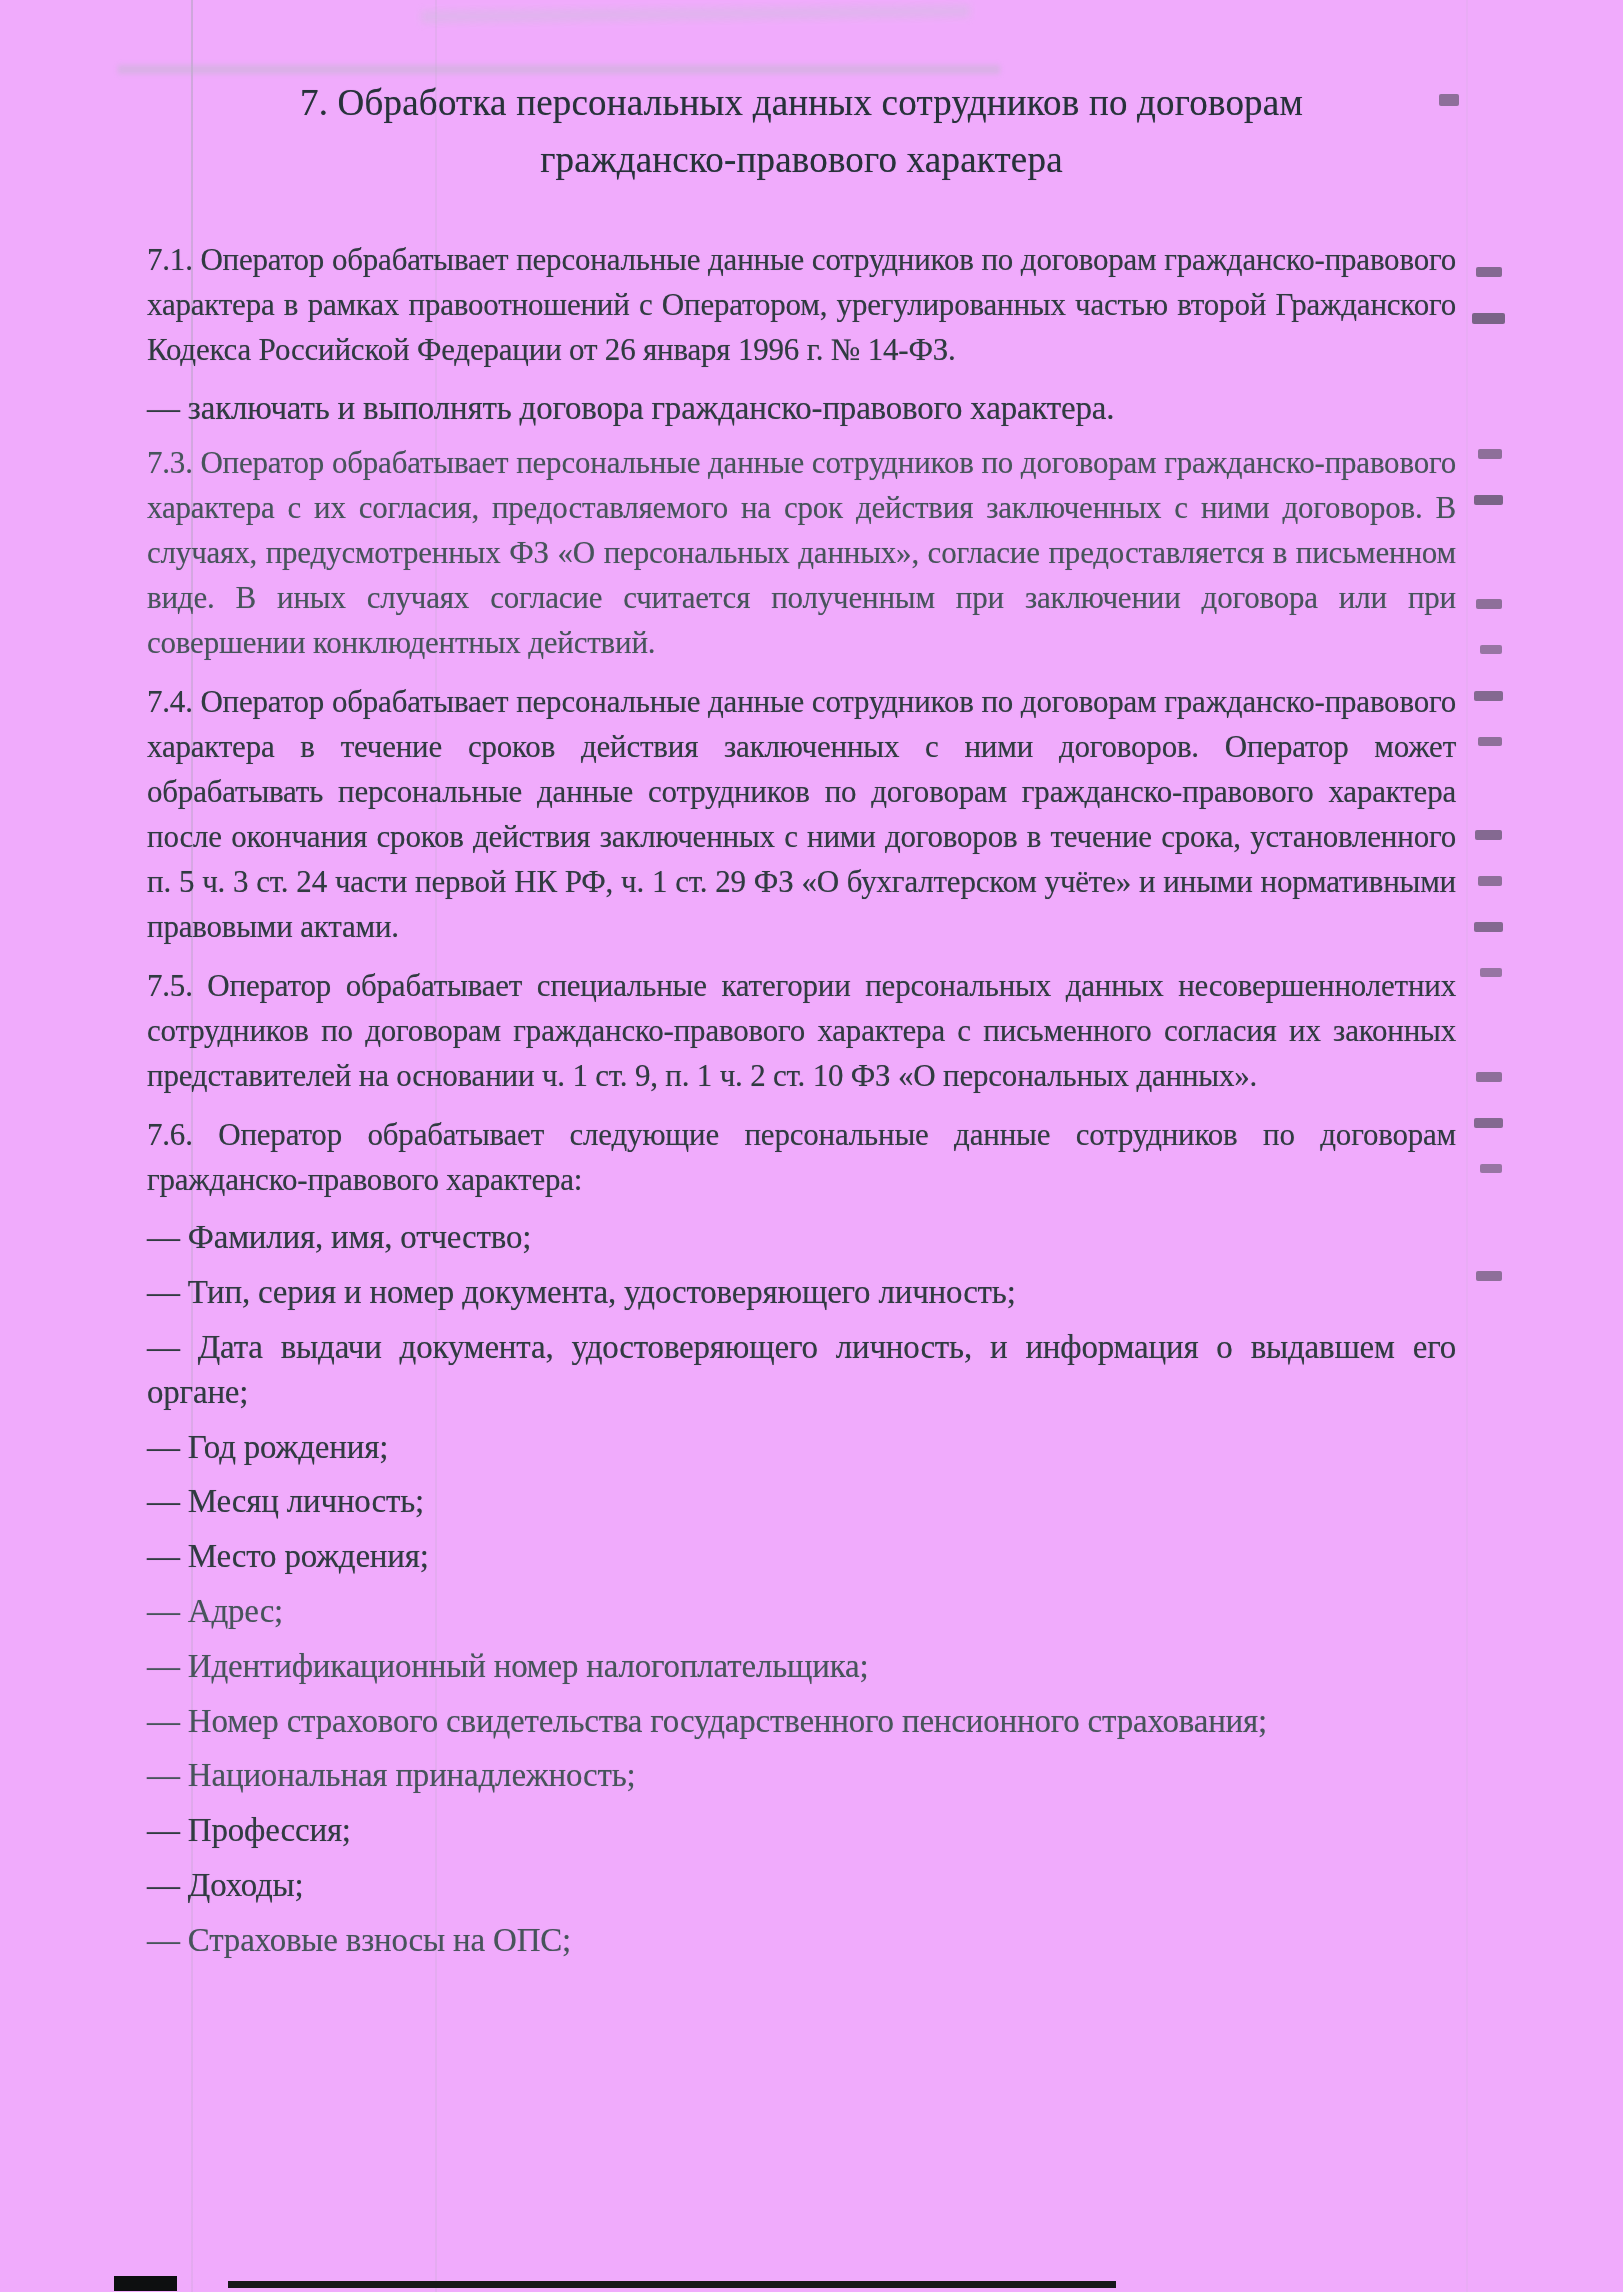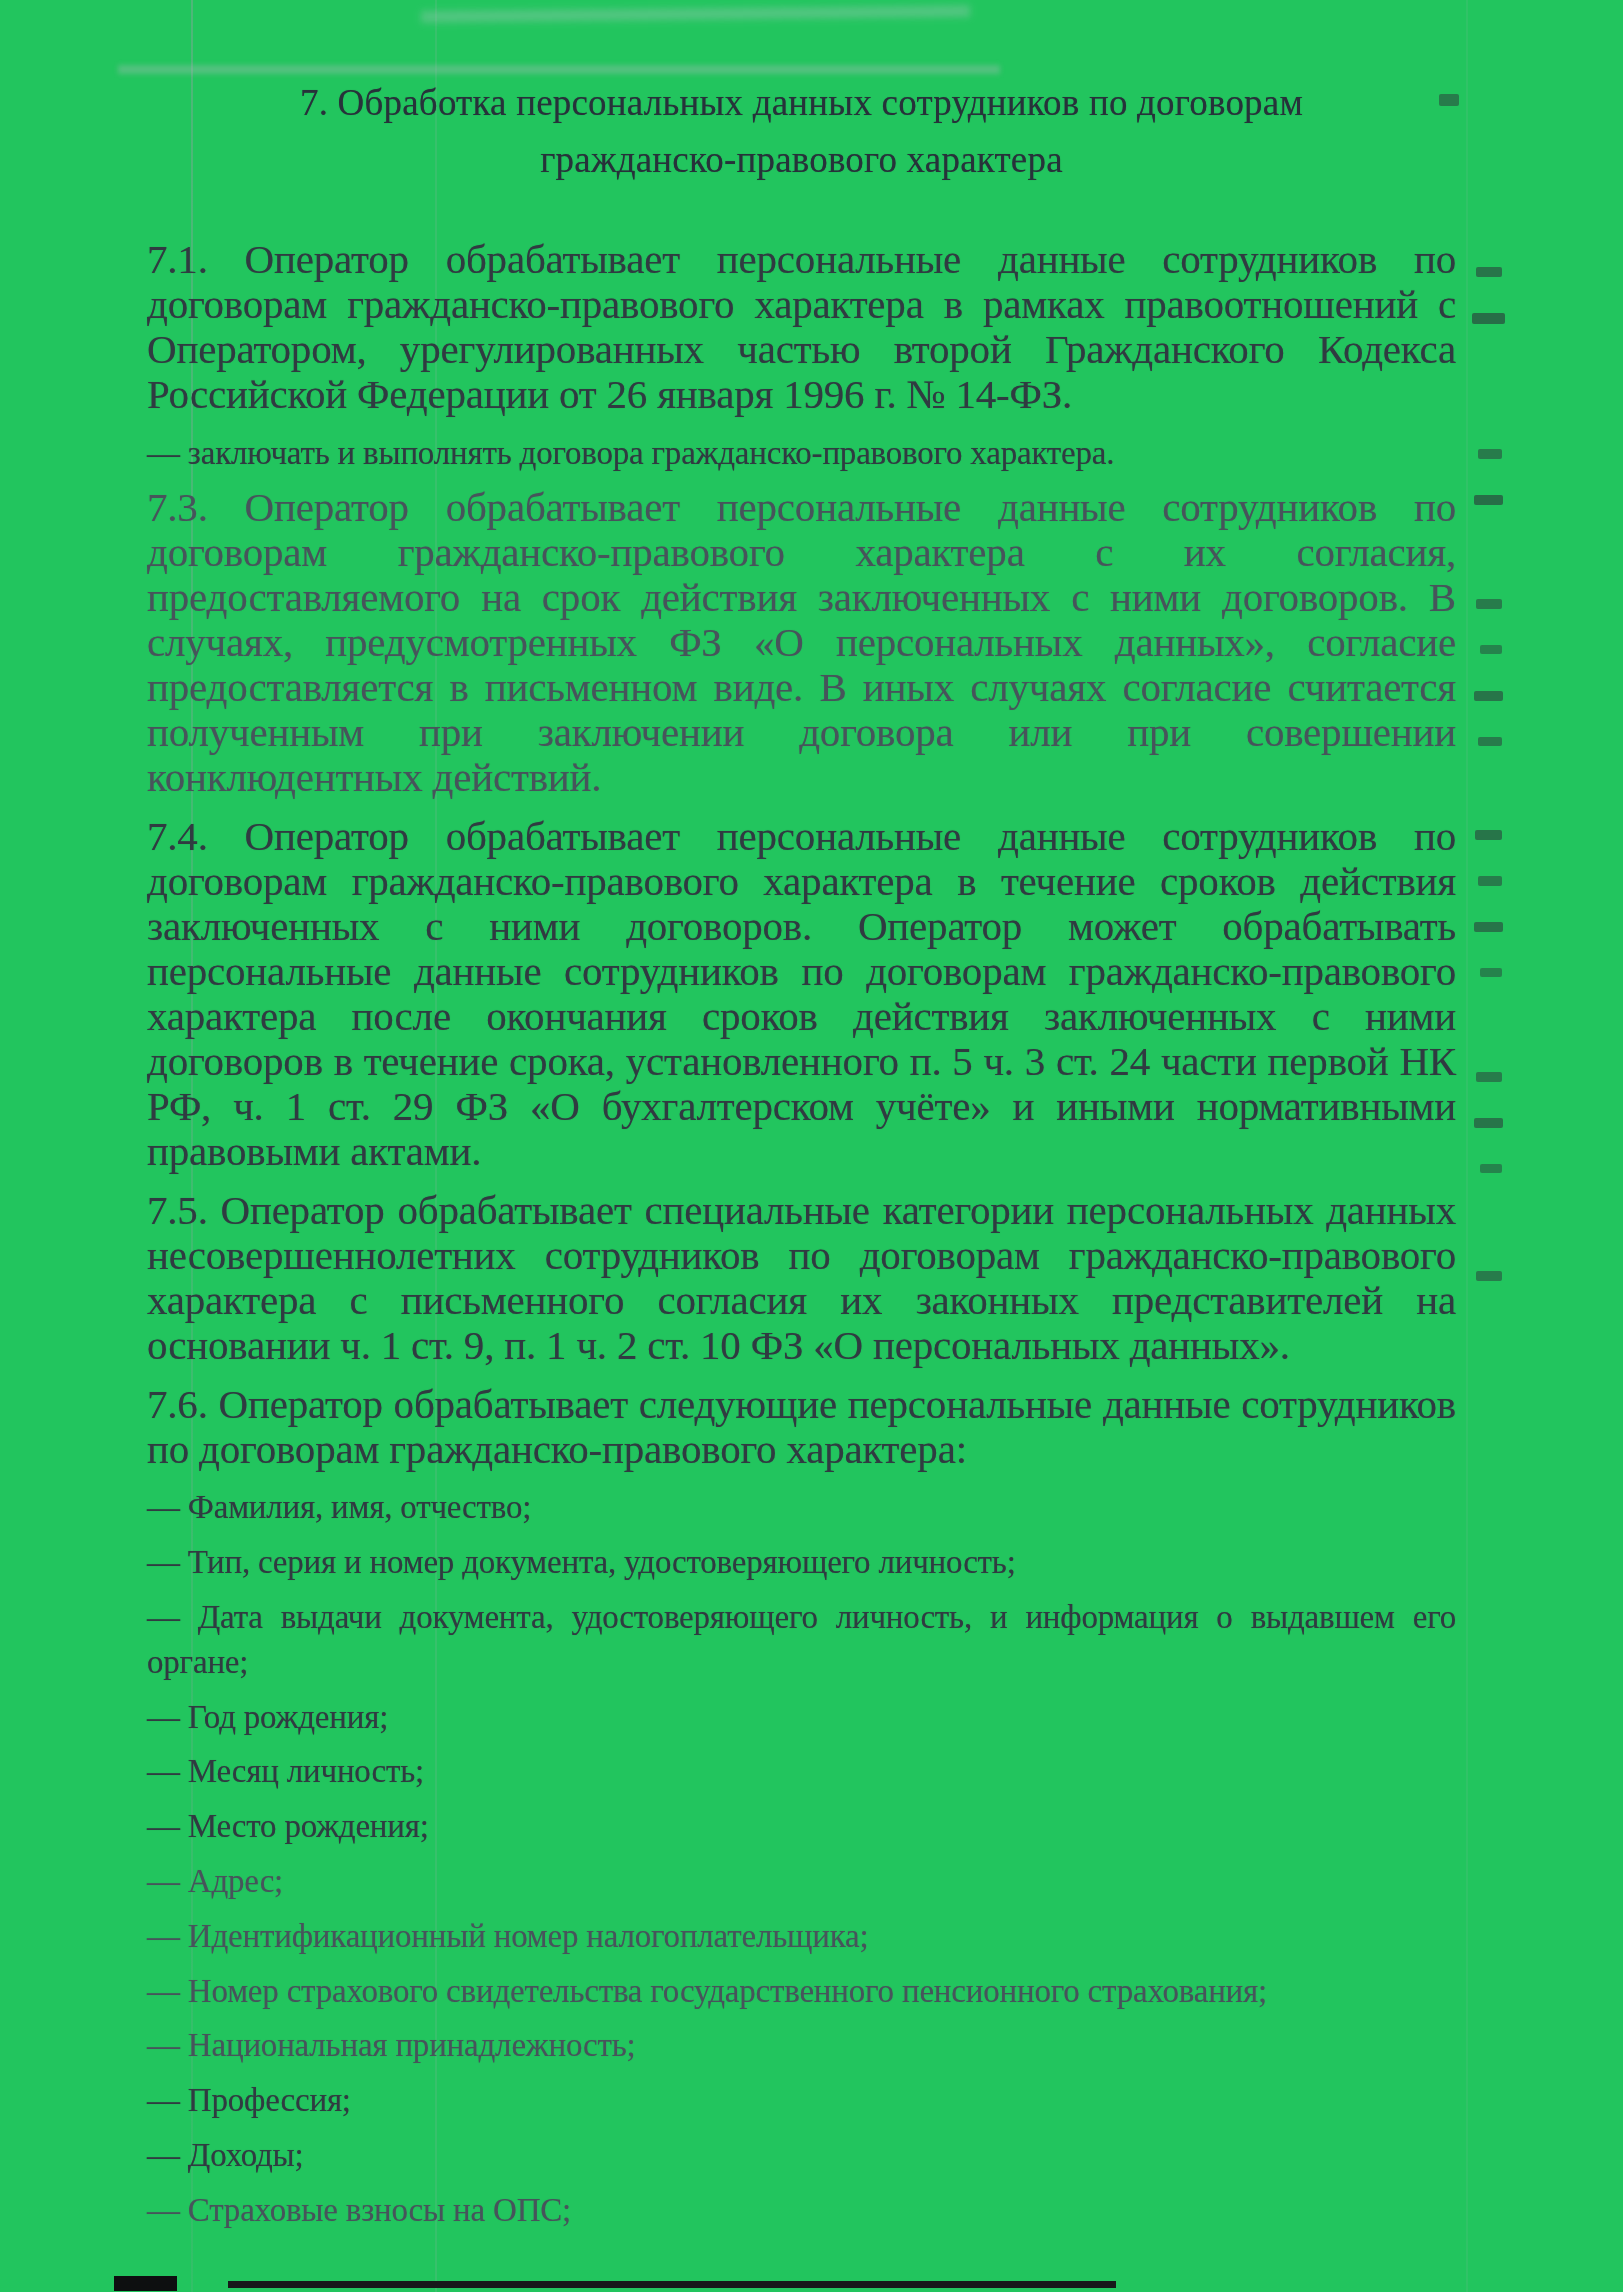--- a/index.html
+++ b/index.html
@@ -4,21 +4,21 @@
 <style>
   html, body {
     margin: 0;
     padding: 0;
     background: #e9e9e7;
   }
   .page {
     position: relative;
     width: 1623px;
     height: 2293px;
-    background: #22c55e;
+    background: #f0abfc;
     overflow: hidden;
     font-family: "Liberation Serif", "DejaVu Serif", serif;
     color: #303b41;
   }
   
   .crease {
     position: absolute;
     top: 0;
     bottom: 0;
     width: 2px;
@@ -52,21 +52,21 @@
     font-size: 37px;
     line-height: 57px;
     text-align: center;
     color: #27323a;
     margin: 0 0 49px 0;
     letter-spacing: 0.2px;
     text-shadow: 0 0 0.7px rgba(39,50,58,.55);
   }
   .title div { white-space: nowrap; }
   .para {
-    font-size: 41px;
+    font-size: 31px;
     line-height: 45px;
     text-align: justify;
     margin: 0 0 13.7px 0;
     letter-spacing: -0.2px;
     text-shadow: 0 0 0.7px rgba(48,59,65,.5);
   }
   .dash {
     font-size: 33px;
     line-height: 45px;
     text-align: justify;

